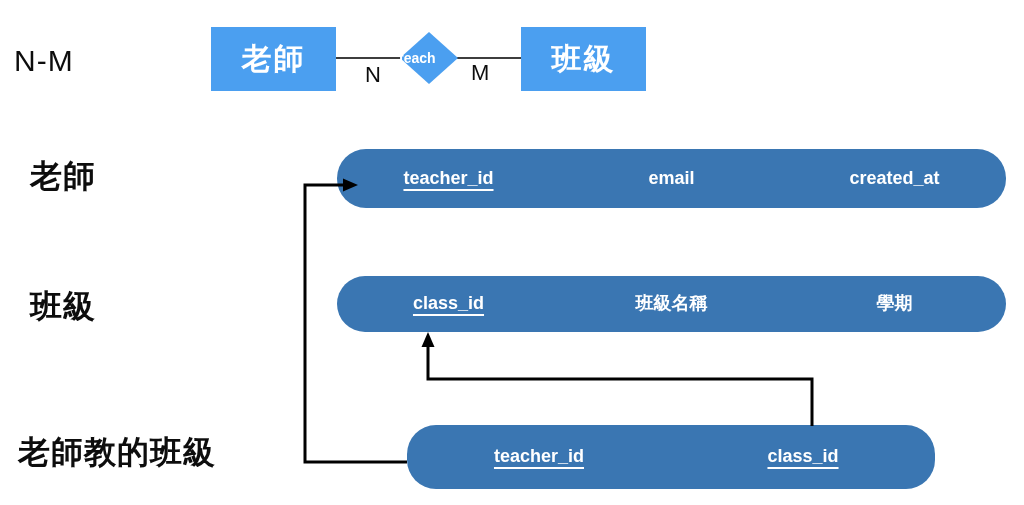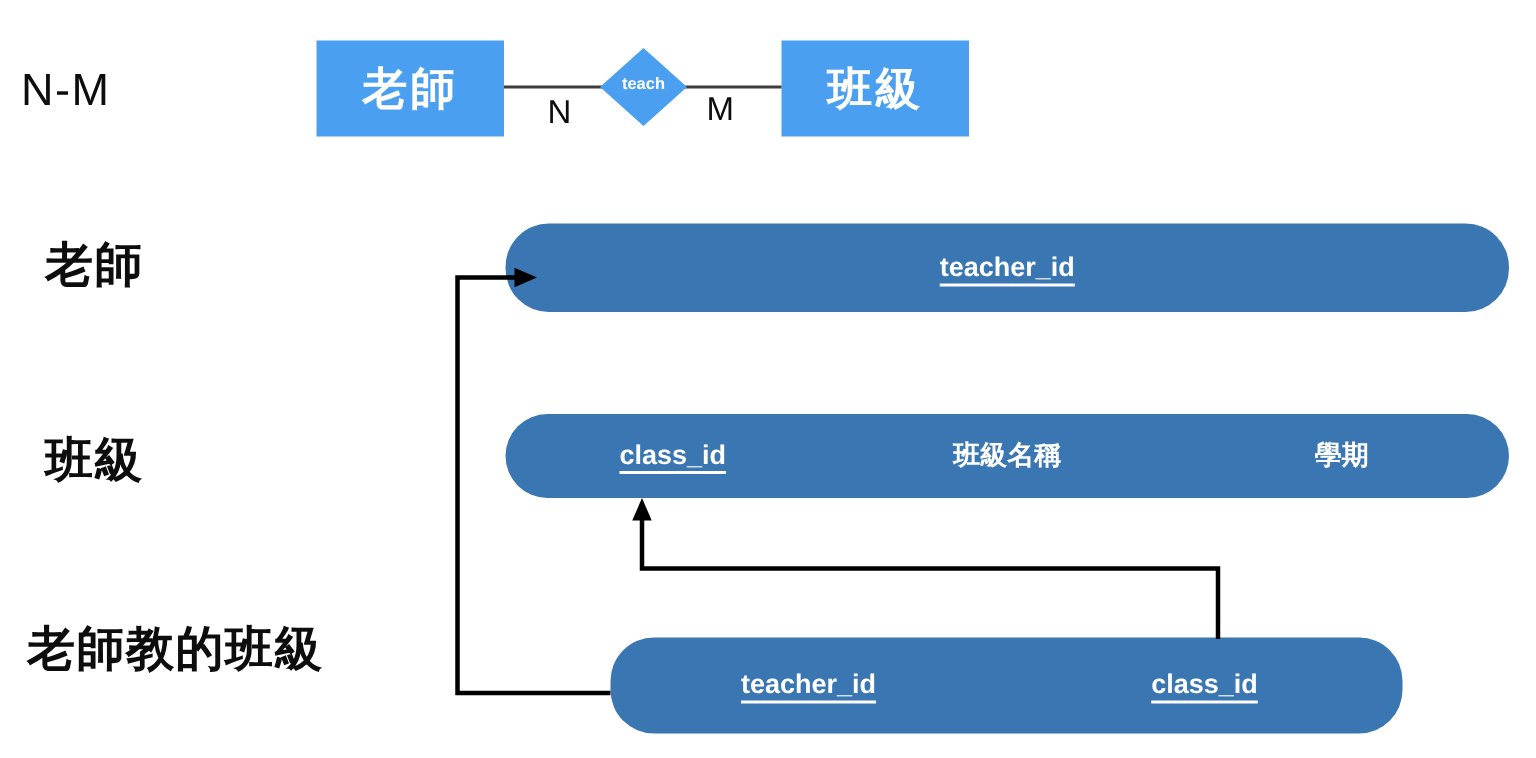--- a/index.html
+++ b/index.html
@@ -8,21 +8,21 @@
     font-family:"Liberation Sans","DejaVu Sans",sans-serif; overflow:hidden;
   }
   .abs { position:absolute; }
   .nm-label { font-size:30px; font-weight:500; color:#0d0d0d; letter-spacing:1px; line-height:1; }
   .entity {
     background:#4B9FF0; color:#ffffff; font-weight:700; font-size:30px;
     display:flex; align-items:center; justify-content:center; letter-spacing:2px;
     z-index:1;
   }
   .card-label { font-size:22px; color:#0d0d0d; line-height:1; z-index:3; }
-  .teach-label { font-size:11px; font-weight:700; color:#ffffff; text-align:center; line-height:1; z-index:3; }
+  .teach-label { font-size:14px; font-weight:700; color:#ffffff; line-height:1; z-index:3; }
   .row-label { font-size:32px; font-weight:600; color:#0d0d0d; line-height:1; letter-spacing:1px; }
   .table-row { background:#3A76B2; display:flex; align-items:center; z-index:1;border-radius:29px; }
   .cell {
     flex:1; text-align:center; color:#ffffff; font-weight:700; font-size:18px;
     line-height:1.2;
   }
   .cell.key { text-decoration:underline; text-underline-offset:5px; text-decoration-thickness:2px; }
   svg.overlay { position:absolute; left:0; top:0; z-index:2; pointer-events:none; }
 </style>
 </head>
@@ -52,24 +52,26 @@
   <div class="abs teach-label" style="left:399px; top:51px; width:60px;">teach</div>
 
   <div class="abs card-label" style="left:365px; top:64px;">N</div>
 
   <div class="abs card-label" style="left:471px; top:62px;">M</div>
 
   <div class="abs row-label" style="left:30px; top:160px;">老師</div>
 
   <div class="abs row-label" style="left:30px; top:290px;">班級</div>
 
-  <div class="abs row-label" style="left:18px; top:416px;">老師教的班級</div>
+  <div class="abs row-label" style="left:18px; top:436px;">老師教的班級</div>
 
   <div class="abs table-row" style="left:337px; top:149px; width:669px; height:59px;">
       <div class="cell key">teacher_id</div>
+      <div class="cell">email</div>
+      <div class="cell">created_at</div>
     </div>
 
   <div class="abs table-row" style="left:337px; top:276px; width:669px; height:56px;">
       <div class="cell key">class_id</div>
       <div class="cell">班級名稱</div>
       <div class="cell">學期</div>
     </div>
 
   <div class="abs table-row" style="left:407px; top:425px; width:528px; height:64px;">
       <div class="cell key">teacher_id</div>

